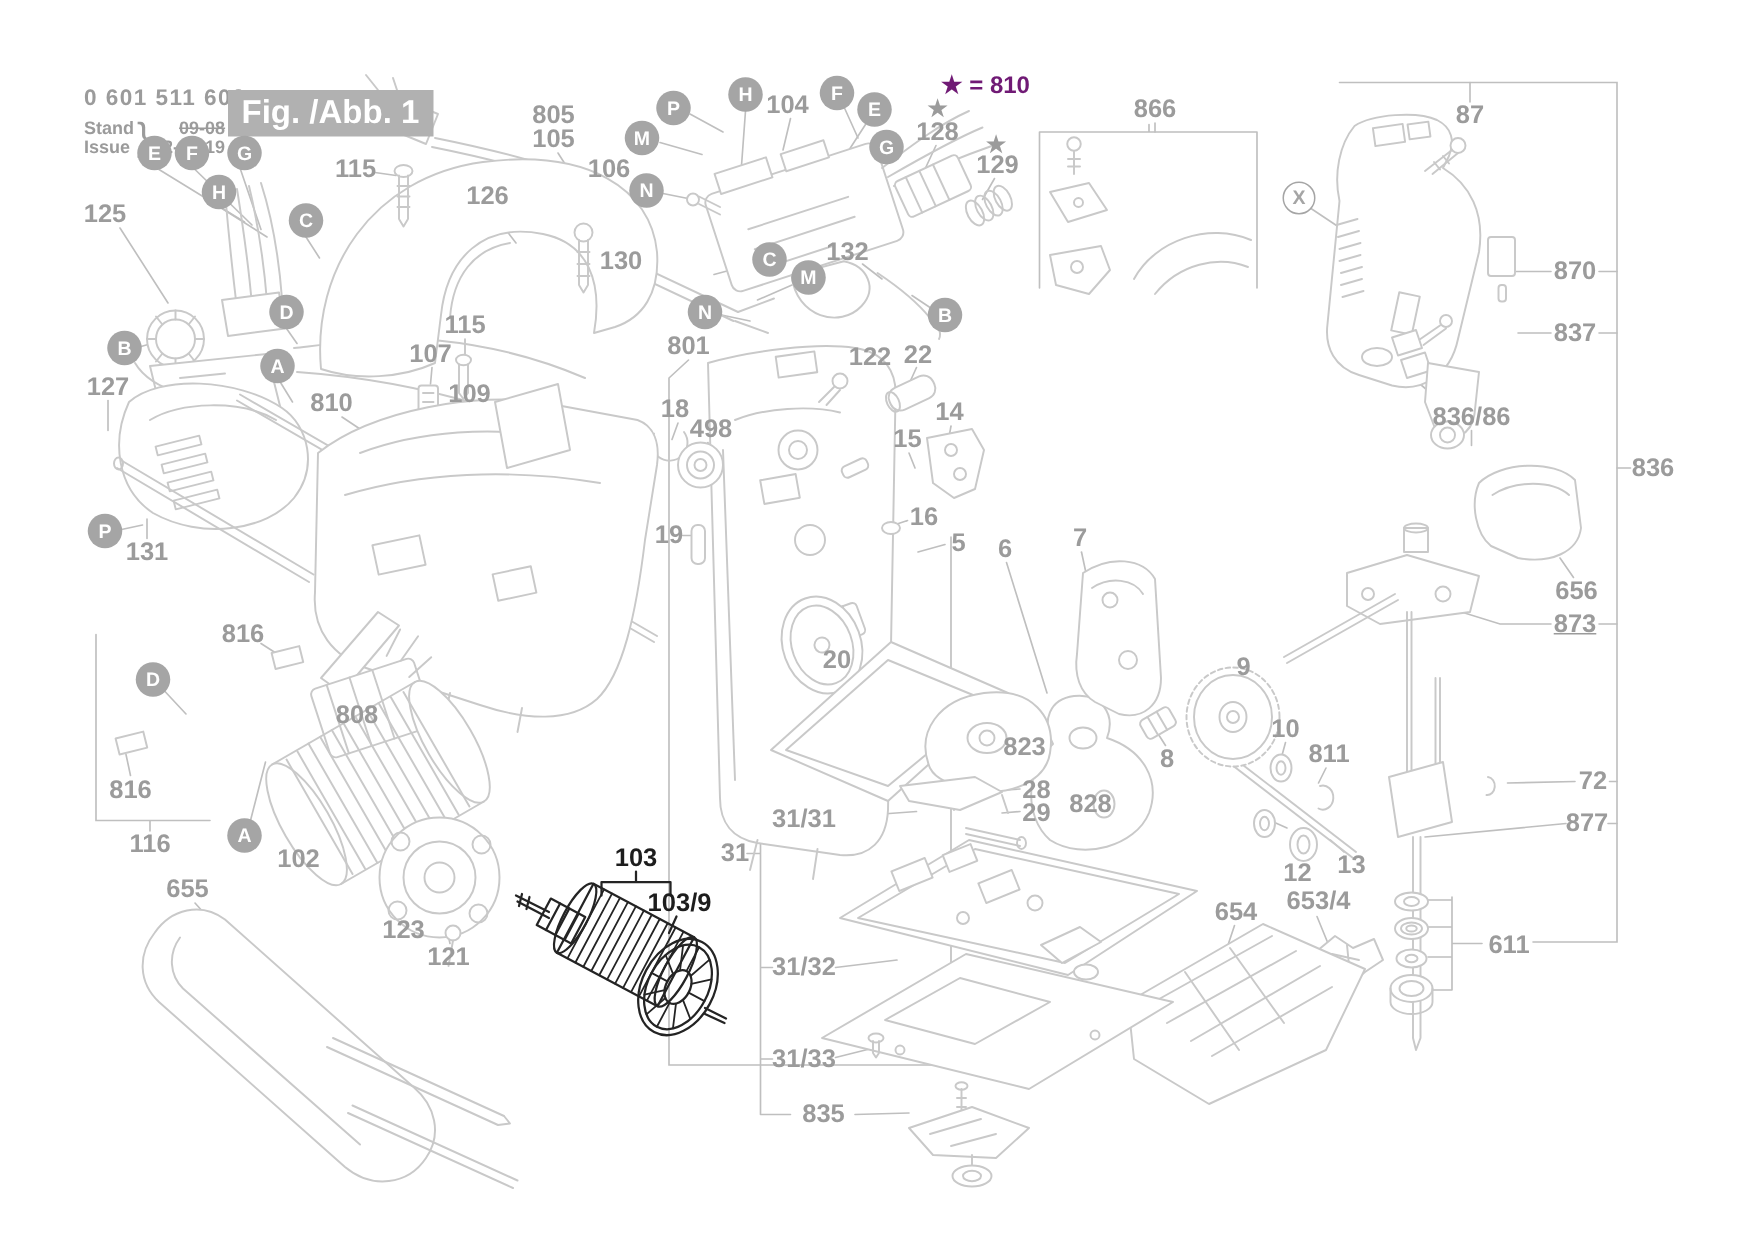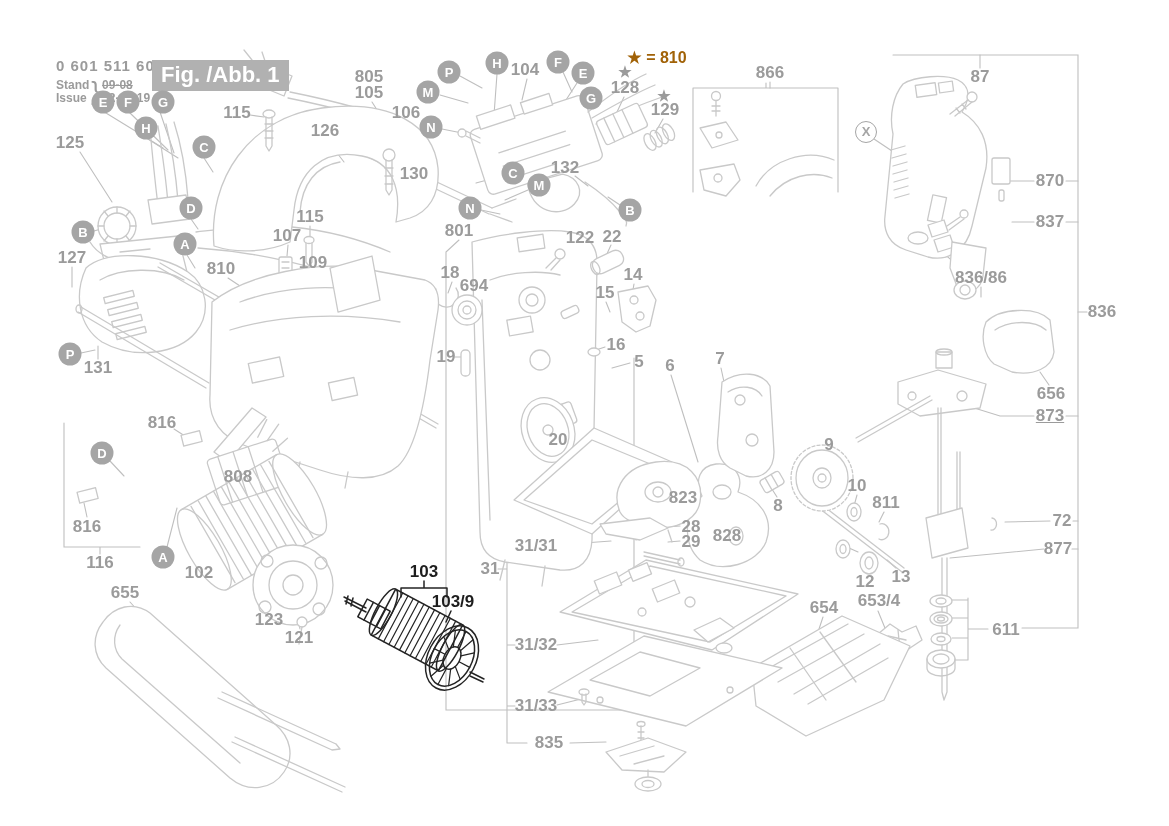--- a/index.html
+++ b/index.html
@@ -20,25 +20,25 @@
            color:#ffffff;font-size:13px;font-weight:bold;text-align:center;line-height:23px;
            transform:translate(-50%,-50%);}
   .callout.outlined{background:#ffffff;border:1.6px solid #a5a5a5;color:#a5a5a5;
            width:20px;height:20px;line-height:20px;}
   #header{position:absolute;left:56px;top:57px;color:#9b9b9b;}
   #doc-number{font-size:15px;font-weight:bold;letter-spacing:1px;}
   #stand-issue{display:flex;align-items:center;margin-top:2px;font-size:12px;font-weight:bold;}
   #stand-issue .lbls div{line-height:13px;}
   #stand-issue .brace{font-size:26px;font-weight:normal;margin:0 2px;}
   #stand-issue .dates div{line-height:13px;}
-  .struck{text-decoration:line-through;}
+  .struck{text-decoration:line-through;text-align:right;}
   #fig-box{position:absolute;left:152px;top:60px;background:#b1b1b1;color:#ffffff;
            font-size:22px;font-weight:bold;padding:2px 9px 3px 9px;}
   #star-legend{position:absolute;left:657px;top:57px;transform:translate(-50%,-50%);
-           color:#a16207;font-size:16px;font-weight:bold;white-space:nowrap;}
+           color:#701a75;font-size:16px;font-weight:bold;white-space:nowrap;}
   #footer{position:absolute;left:56px;top:716px;color:#9b9b9b;font-size:12.5px;line-height:17px;}
 </style>
 </head>
 <body>
 
 <div id="stage">
 
 <svg width="1169" height="826" viewBox="0 0 1169 826">
 
   <g>
@@ -510,21 +510,21 @@
       <div class="plabel" style="left: 525px; top: 70px;">104</div>
       <div class="plabel" style="left: 625px; top: 88px;">128</div>
       <div class="plabel" style="left: 665px; top: 110px;">129</div>
       <div class="plabel" style="left: 770px; top: 73px;">866</div>
       <div class="plabel" style="left: 980px; top: 77px;">87</div>
       <div class="plabel" style="left: 565px; top: 168px;">132</div>
       <div class="plabel" style="left: 580px; top: 238px;">122</div>
       <div class="plabel" style="left: 612px; top: 237px;">22</div>
       <div class="plabel" style="left: 459px; top: 231px;">801</div>
       <div class="plabel" style="left: 450px; top: 273px;">18</div>
-      <div class="plabel" style="left: 474px; top: 286px;">694</div>
+      <div class="plabel" style="left: 474px; top: 286px;">498</div>
       <div class="plabel" style="left: 633px; top: 275px;">14</div>
       <div class="plabel" style="left: 605px; top: 293px;">15</div>
       <div class="plabel" style="left: 616px; top: 345px;">16</div>
       <div class="plabel" style="left: 446px; top: 357px;">19</div>
       <div class="plabel" style="left: 639px; top: 362px;">5</div>
       <div class="plabel" style="left: 670px; top: 366px;">6</div>
       <div class="plabel" style="left: 720px; top: 359px;">7</div>
       <div class="plabel" style="left: 558px; top: 440px;">20</div>
       <div class="plabel" style="left: 221px; top: 269px;">810</div>
       <div class="plabel" style="left: 310px; top: 217px;">115</div>

